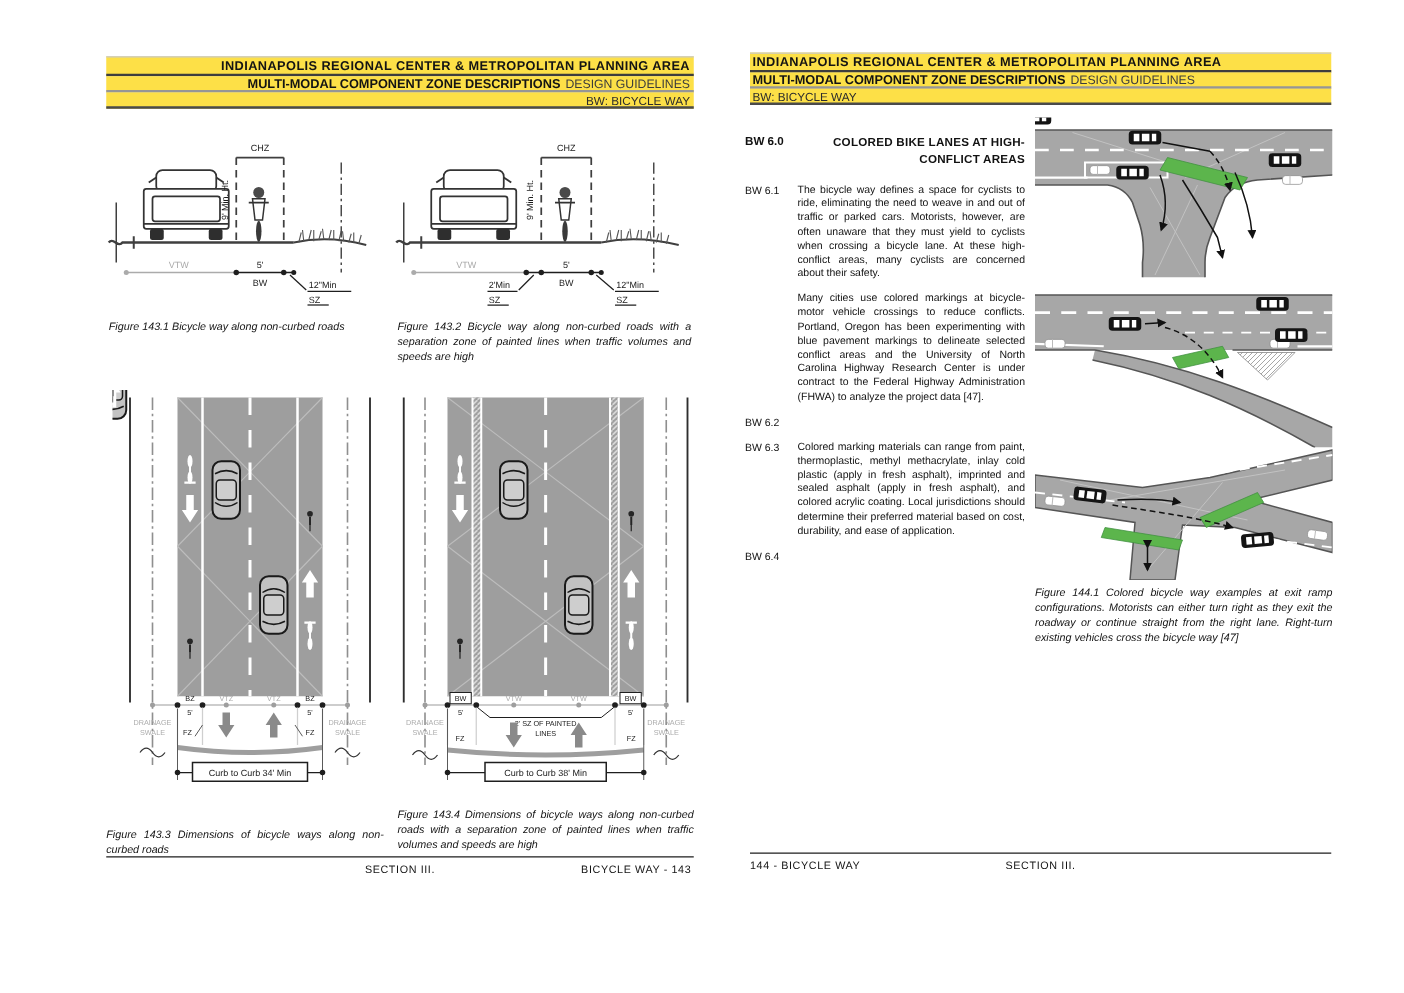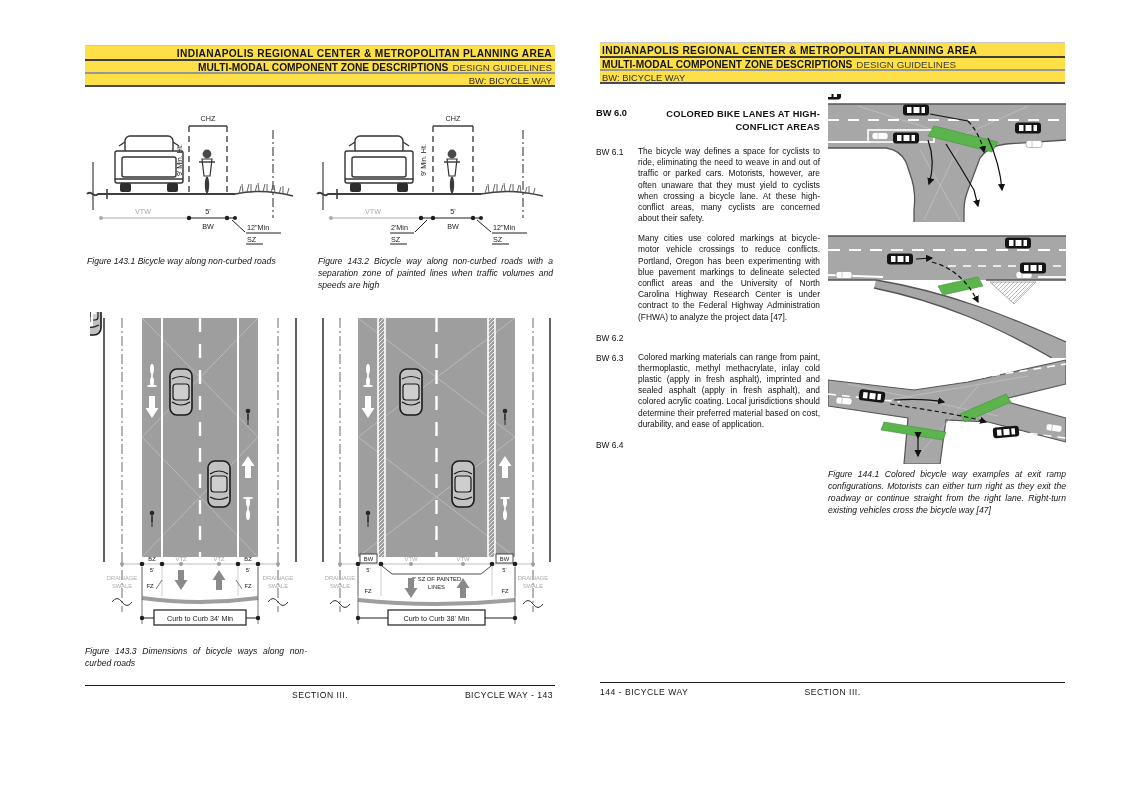--- a/index.html
+++ b/index.html
@@ -326,21 +326,22 @@
       <line x1="40" y1="255" x2="40" y2="312" stroke="#5a5a5a" stroke-width="0.8"></line>
       <line x1="197" y1="255" x2="197" y2="312" stroke="#5a5a5a" stroke-width="0.8"></line>
       <line x1="40" y1="306" x2="197" y2="306" stroke="#1e1e1e" stroke-width="1"></line>
       <circle cx="40" cy="306" r="2.2" fill="#1e1e1e"></circle>
         <circle cx="197" cy="306" r="2.2" fill="#1e1e1e"></circle>
       <rect x="70" y="298" width="97" height="15" fill="#fff" stroke="#1e1e1e" stroke-width="1.2"></rect>
       <text class="dimtxt" x="118.5" y="308.5" text-anchor="middle">Curb to Curb 38' Min</text>
     </g>
   </svg>
 
-  <div class="abs caption just" style="left:85px; top:645px; width:222px;">Figure 143.3 Dimensions of bicycle ways along non-curbed roads</div>
+  <div class="abs caption just" style="left:85px; top:661px; width:222px;">Figure 143.3 Dimensions of bicycle ways along non-curbed roads</div>
+  <div class="abs caption just" style="left:318px; top:645px; width:237px;">Figure 143.4 Dimensions of bicycle ways along non-curbed roads with a separation zone of painted lines when traffic volumes and speeds are high</div>
 
   <div class="footer" style="left:85px; top:685px; width:470px;">
     <span class="ctr">SECTION III.</span>
     <span class="rgt">BICYCLE WAY - 143</span>
   </div>
 
   <div class="hdr align-l" style="left:600px; top:42px; width:465px;">
     <div class="band b1">INDIANAPOLIS REGIONAL CENTER &amp; METROPOLITAN PLANNING AREA</div>
     <div class="band b2"><span class="bold">MULTI-MODAL COMPONENT ZONE DESCRIPTIONS</span><span class="light">DESIGN GUIDELINES</span></div>
     <div class="band b3">BW: BICYCLE WAY</div>

